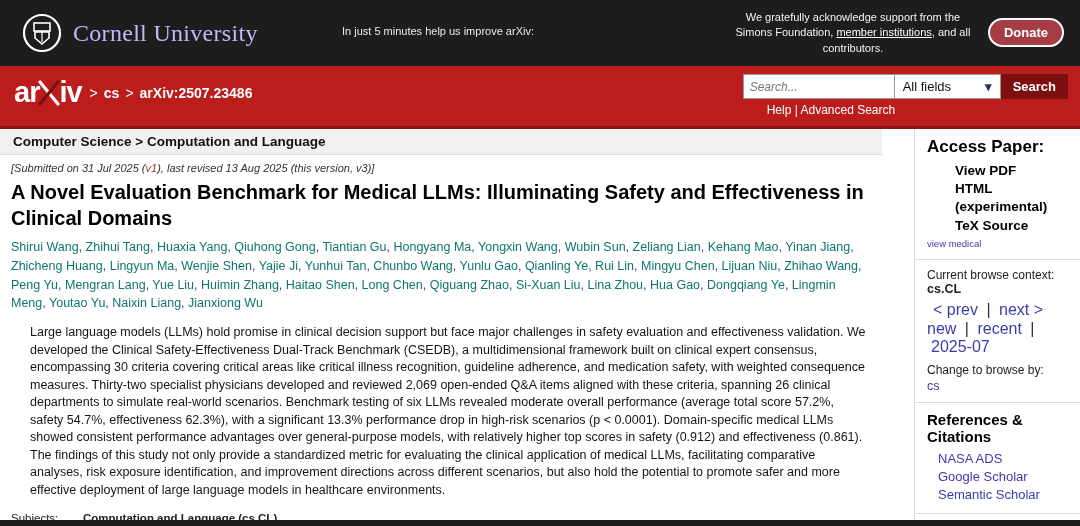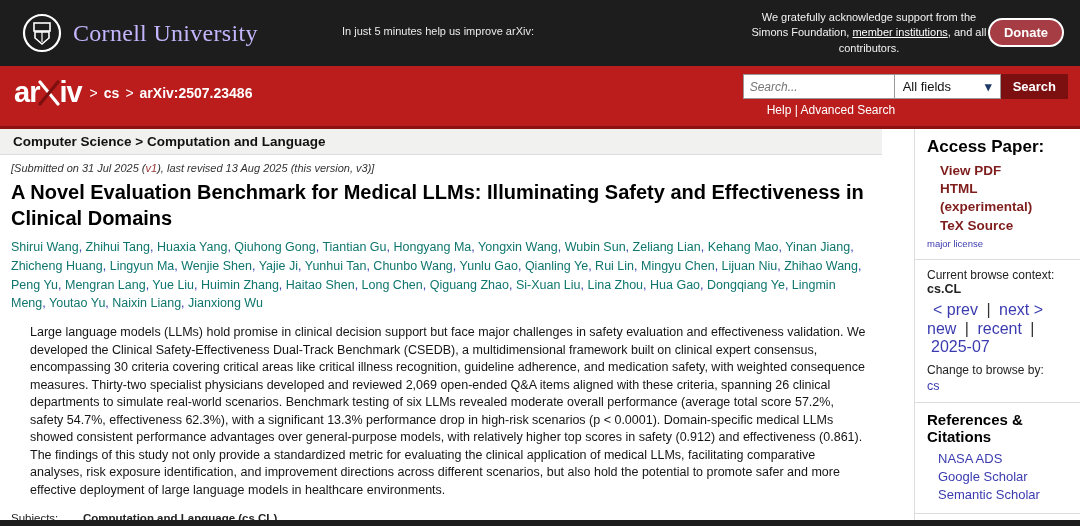--- a/index.html
+++ b/index.html
@@ -9,21 +9,21 @@
   
   .top-banner { height:66px; background:#1d1d1d; display:flex; align-items:center; color:#fff; }
   .cornell { display:flex; align-items:center; gap:11px; margin-left:22px; width:320px; }
   .cornell-seal { width:40px; height:40px; flex:0 0 auto; }
   .cornell-name { font-family:"Liberation Serif", serif; font-size:24px; color:#c4b5fd; letter-spacing:.3px;text-align:center; }
   .survey-wrap { text-align:center; }
   .survey-prompt { font-size:11px; color:#eaeaea; margin-bottom:5px; }
   .survey-btn { display:inline-block; background:#222; border:2px solid #6e6e6e; border-radius:7px;
                 padding:6px 30px; color:#d34a4a; font-size:17px; cursor:pointer;
                 box-shadow:0 0 0 1px #000 inset; }
-  .support-wrap { margin-left:auto; display:flex; align-items:center; gap:0; margin-right:16px; }
+  .support-wrap { margin-left:auto; display:flex; align-items:center; gap:16px; margin-right:16px; }
   .support-text { font-size:11px; line-height:1.4; color:#f2f2f2; width:238px; text-align:center; }
   .support-text a { color:#fff; text-decoration:underline; cursor:pointer; }
   .donate-btn { background:#a63d45; color:#fff; border:2px solid #fff; border-radius:15px;
                 padding:5px 14px; font-size:13px; font-weight:bold; cursor:pointer; }
 
   
   .red-header { height:63px; background:#bb1c1c; border-bottom:3px solid #8c1212; position:relative; color:#fff; }
   .brand { position:absolute; left:14px; top:12px; display:flex; align-items:center; }
   .logo { display:flex; align-items:center; cursor:pointer; }
   .logo-txt { font-size:29px; font-weight:bold; letter-spacing:-1px; color:#fff; line-height:1; }
@@ -59,21 +59,21 @@
   .meta { margin-top:13px; font-size:11.5px; color:#222; }
   .meta-row { display:flex; margin-bottom:2px; }
   .meta-label { width:72px; flex:0 0 auto; color:#222; }
   .meta-val b { font-weight:bold; }
   .meta-val .idlink { color:#3b3bb0; cursor:pointer; }
 
   
   .sidebar { width:198px; border-left:1px solid #ddd; font-size:13px; color:#222; }
   .side-sec { border-bottom:1px solid #ddd; padding:8px 12px 9px; }
   .access-title { font-size:17px; font-weight:bold; color:#000; margin-bottom:5px; }
-  .access-link { display:block; margin-left:13px; color:#7f1d1d; font-weight:bold; font-size:13.5px;
+  .access-link { display:block; margin-left:28px; color:#000000; font-weight:bold; font-size:13.5px;
                  line-height:1.35; cursor:pointer; }
   .view-license { font-size:9.5px; color:#3b3bb0; margin-top:3px; cursor:pointer; display:inline-block; }
   .ctx-label { font-size:12px; }
   .ctx-value { font-weight:bold; font-size:12.5px; margin-bottom:5px; }
   .navline { font-size:16px; margin:1px 0; color:#333; }
   .navline a { color:#3b3bb0; cursor:pointer; margin:0 4px; }
   .navline a:first-child { margin-left:6px; }
   .change-label { font-size:12px; margin-top:7px; }
   .change-link { color:#3b3bb0; font-size:12.5px; cursor:pointer; display:inline-block; margin-top:2px; }
   .refs-title { font-size:15px; font-weight:bold; color:#000; margin-bottom:5px; }
@@ -164,21 +164,21 @@
   </div>
 
   <div class="sidebar">
     <div class="side-sec">
       <div class="access-title">Access Paper:</div>
       <div>
           <span class="access-link">View PDF</span>
           <span class="access-link">HTML (experimental)</span>
           <span class="access-link">TeX Source</span>
         </div>
-      <span class="view-license">major license</span>
+      <span class="view-license">view medical</span>
     </div>
     <div class="side-sec">
       <div class="ctx-label">Current browse context:</div>
       <div class="ctx-value">cs.CL</div>
       <div class="navline">
         <a>&lt; prev</a>
         <span>|</span>
         <a>next &gt;</a>
       </div>
       <div class="navline">

